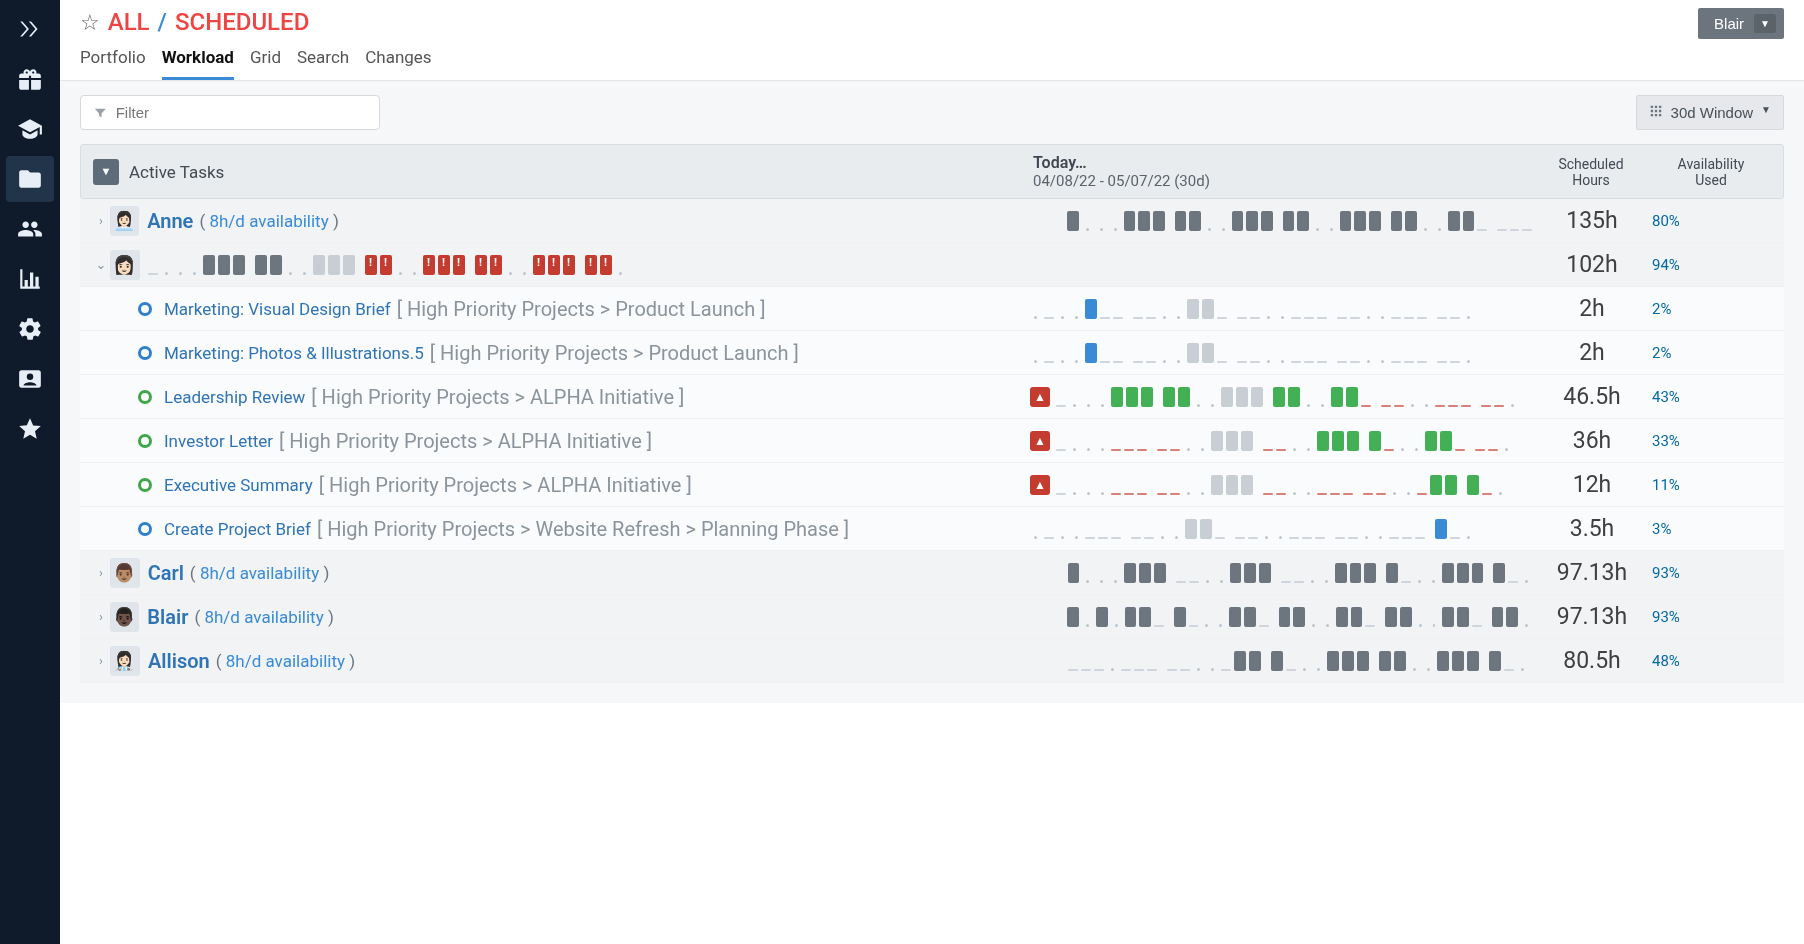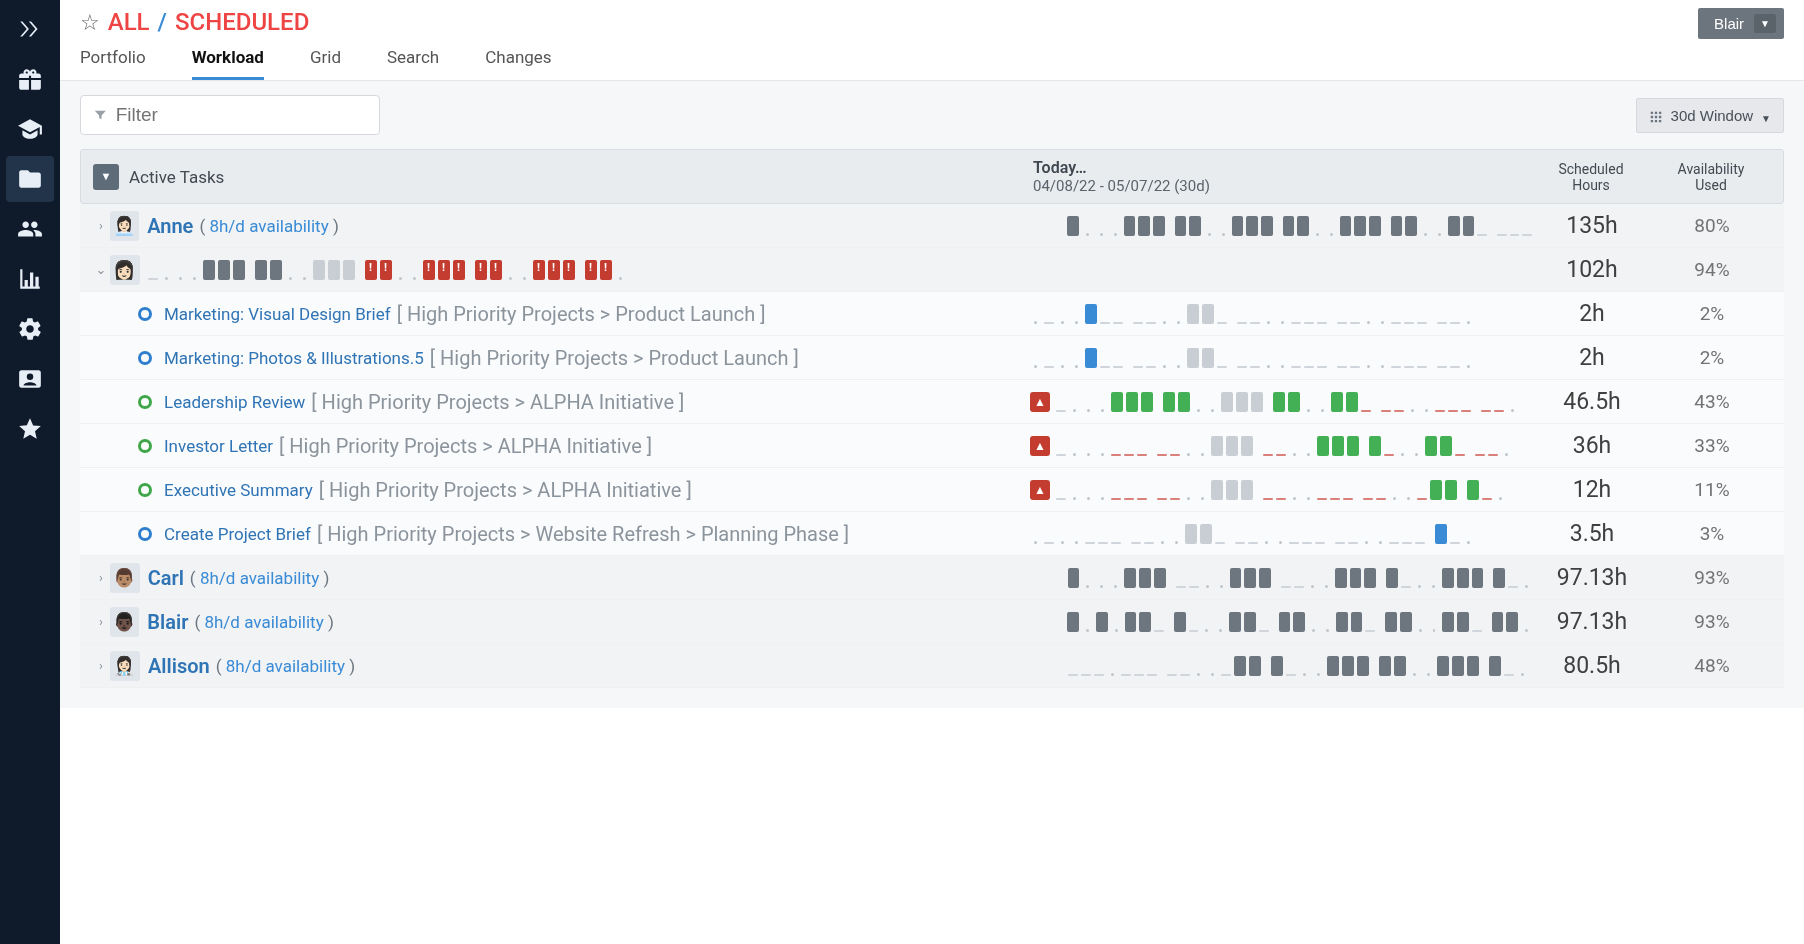--- a/index.html
+++ b/index.html
@@ -52,42 +52,42 @@
   .user-btn {
     background: #6c757d; color: #fff; border: none;
     display: flex; align-items: center; gap: 10px;
     padding: 6px 8px 6px 16px; font-size: 15px; border-radius: 2px;
     cursor: pointer;
   }
   .user-btn .caret { background: rgba(0,0,0,0.15); padding: 4px 6px; border-radius: 2px; font-size: 10px;}
 
   .tabs {
     padding: 8px 20px 0 20px;
-    display: flex; gap: 46px; border-bottom: 1px solid #e6e6e6;
+    display: flex; gap: 16px; border-bottom: 1px solid #e6e6e6;
   }
   .tab { color: #555; padding-bottom: 10px; font-size: 17px; cursor: pointer; }
   .tab.active { color: #111; font-weight: 700; border-bottom: 3px solid #3a8bd6; }
 
   .toolbar-row {
     display: flex; justify-content: space-between; align-items: center;
     padding: 14px 20px;
     background: #f6f7f8;
   }
   .filter-box {
     display: flex; align-items: center; gap: 8px;
     background: #fff; border: 1px solid #d5d9de; border-radius: 4px;
     padding: 8px 12px; width: 300px;
     color: #888;
   }
   .filter-box input {
-    border: none; outline: none; font-size: 19px; width: 100%;
+    border: none; outline: none; font-size: 15px; width: 100%;
   }
   .window-btn {
     background: #e6e8eb; border: 1px solid #d5d9de; border-radius: 2px;
-    padding: 8px 12px; display: flex; align-items: flex-end; gap: 8px;
+    padding: 8px 12px; display: flex; align-items: flex-start; gap: 8px;
     color: #4a5058; font-size: 15px; cursor: pointer;
   }
 
   
   .grid-wrap { background: #f6f7f8; padding: 0 20px 20px 20px; }
   .table-header {
     display: flex; align-items: center;
     background: #e9ecef; border: 1px solid #d9dde2; border-radius: 3px;
     padding: 8px 12px;
     color: #424a52;
@@ -144,21 +144,21 @@
   .cell.dash { height: 2px; width: 10px; background: #cfd5da; align-self: flex-end; border-radius: 1px;}
   .cell.gray { background: #6d767e; }
   .cell.lgray { background: #c8ced3; }
   .cell.red  { background: #c43c2f; }
   .cell.green{ background: #44b056; }
   .cell.blue { background: #3a8bd6; }
   .cell.rdash { height: 2px; width: 10px; background: #d9807a; align-self: flex-end; border-radius: 1px;}
   .ex { position: relative; }
   .ex::after { content: "!"; position: absolute; top: 1px; left: 4px; color: #fff; font-size: 11px; font-weight: 700; }
   .hours-col { flex: 0 0 120px; text-align: center; color: #404040; font-size: 23px;}
-  .avail-col { flex: 0 0 120px; text-align: center; color: #737373; font-size: 19px;}
+  .avail-col { flex: 0 0 120px; color: #0369a1; font-size: 15px;}
   .group-spacer { width: 4px; }
 </style>
 </head>
 <body>
 
 <div class="sidebar">
   <div class="side-item">
     <svg viewBox="0 0 24 24">
         <path d="M3 5l6 7-6 7 2 0 6-7-6-7zM11 5l6 7-6 7 2 0 6-7-6-7z"></path>
       </svg>

